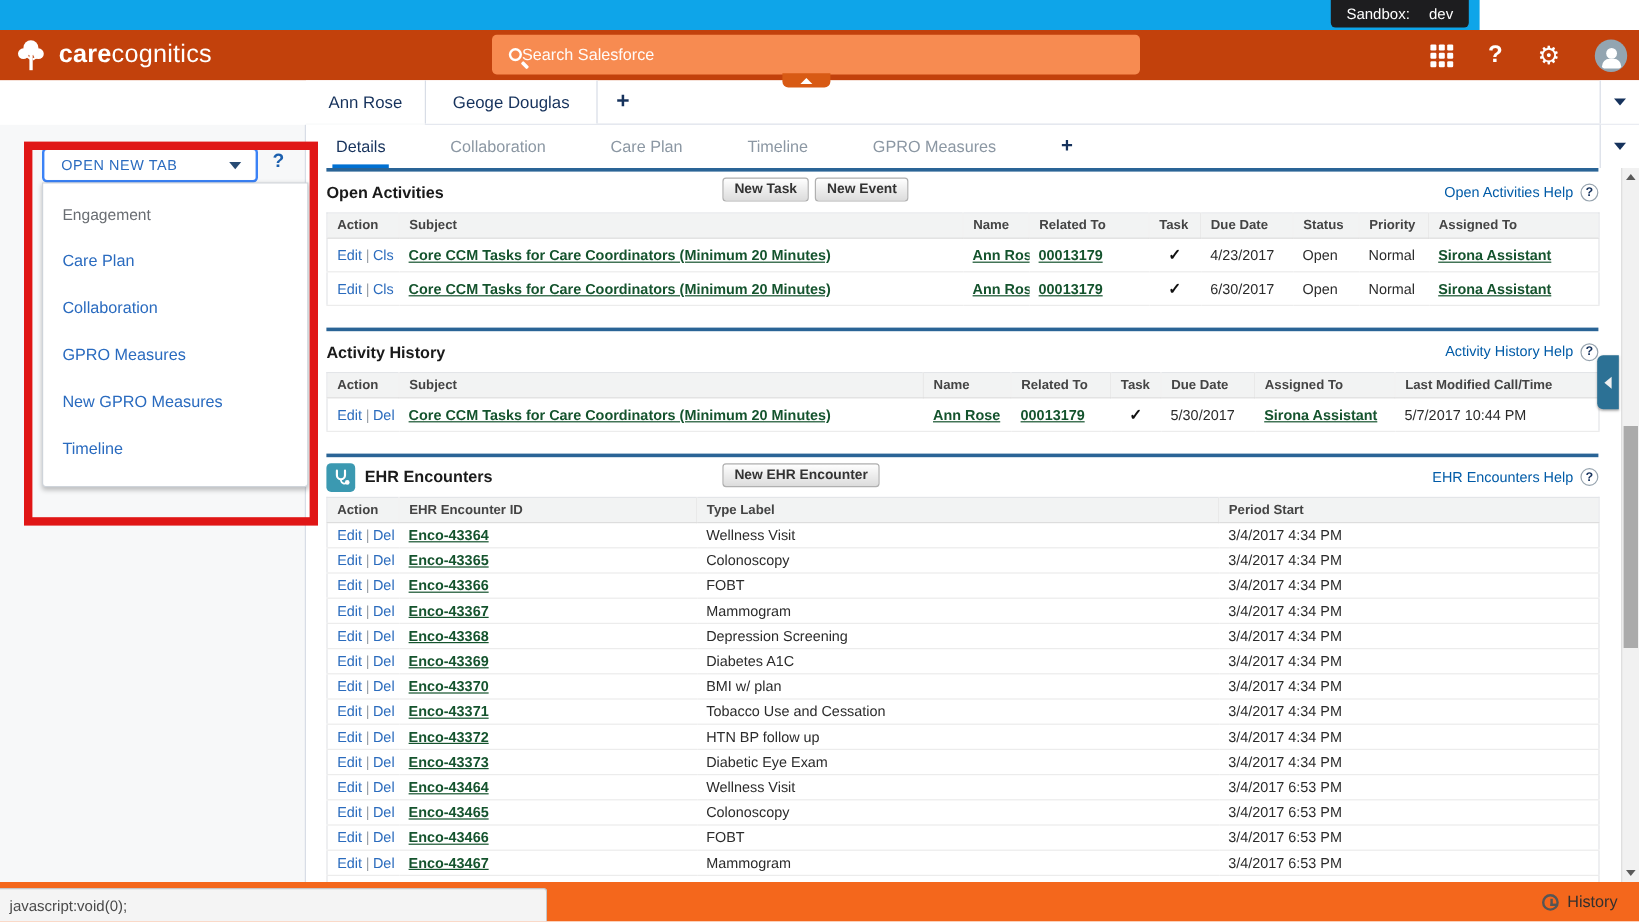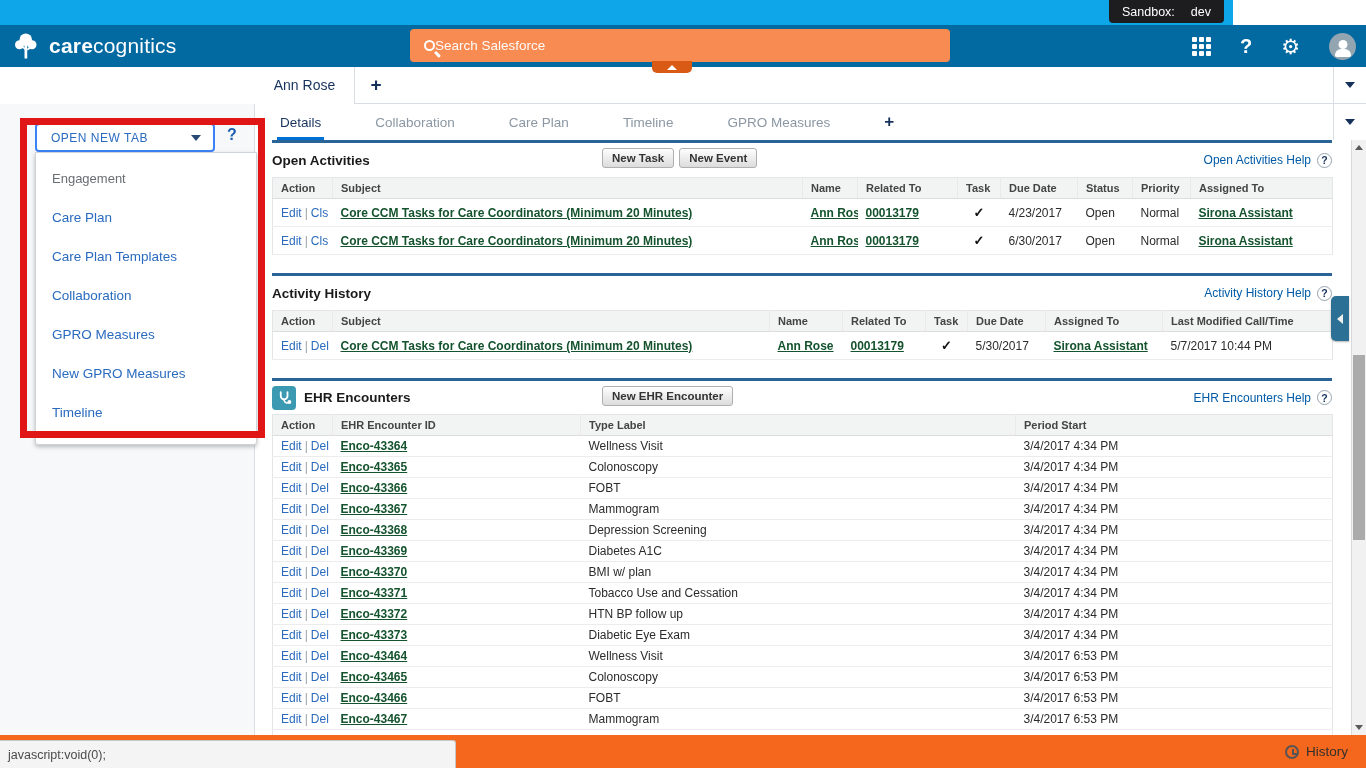--- a/index.html
+++ b/index.html
@@ -6,21 +6,21 @@
   html,body { width:1366px; height:768px; overflow:hidden; }
   body { font-family:"Liberation Sans", sans-serif; background:#fff; position:relative; }
 
   
   .top-strip { position:absolute; left:0; top:0; width:1233px; height:25px; background:#0ea5e9; }
   .sandbox-badge { position:absolute; right:9px; top:0; height:23px; background:#1d1d1f;
     color:#fff; font-size:12.5px; display:flex; align-items:center; gap:16px;
     padding:0 13px; border-radius:0 0 4px 4px; }
 
   
-  .hdr { position:absolute; left:0; top:25px; width:1366px; height:42px; background:#0369a1; }
+  .hdr { position:absolute; left:0; top:25px; width:1366px; height:42px; background:#c2410c; }
   .logo { position:absolute; left:12px; top:0; height:42px; display:flex; align-items:center; gap:7px; color:#fff; }
   .logo-text { font-size:21px; letter-spacing:.2px; }
   .logo-text b { font-weight:bold; }
   .logo-text span.lt { font-weight:normal; }
   .search-box { position:absolute; left:410px; top:4px; width:540px; height:33px; background:#f78b51;
     border-radius:4px; display:flex; align-items:center; padding-left:14px; }
   .mag { width:11px; height:11px; border:2px solid #fff; border-radius:50%; position:relative; flex:0 0 auto; }
   .mag::after { content:""; position:absolute; width:2.5px; height:7px; background:#fff;
     left:10px; top:9px; transform:rotate(-45deg); border-radius:1px; }
   .search-box input { background:transparent; border:none; outline:none; color:#fff;
@@ -199,20 +199,23 @@
 <div class="collapse-tab">
     <span class="tri-up-w"></span>
   </div>
 
 <div class="app-bar">
   <div class="ws-tabs">
 
   <div class="ws-tab active">
         <span>Ann Rose</span>
       </div>
+      <div class="ws-tab">
+        <span>Geoge Douglas</span>
+      </div>
       <div class="ws-add">+</div>
     </div>
   <div class="ovf" style="top:0;height:36px;">
       <span class="caret-dn"></span>
     </div>
 </div>
 
 <div class="subtab-row">
   <div class="subtab-strip">
       <div class="st active">Details</div>
@@ -230,21 +233,20 @@
 <div class="sidebar-body">
   <div class="ont-btn">
     <span>OPEN NEW TAB</span>
     <span class="ont-caret"></span>
   </div>
   <span class="side-help">?</span>
   <div class="menu">
     <div class="menu-h">Engagement</div>
     <div>
         <div class="menu-i">Care Plan</div>
-        <div class="menu-i">Care Plan Templates</div>
         <div class="menu-i">Collaboration</div>
         <div class="menu-i">GPRO Measures</div>
         <div class="menu-i">New GPRO Measures</div>
         <div class="menu-i">Timeline</div>
       </div>
   </div>
 </div>
 <div class="redbox"></div>
 
 <div class="content">

